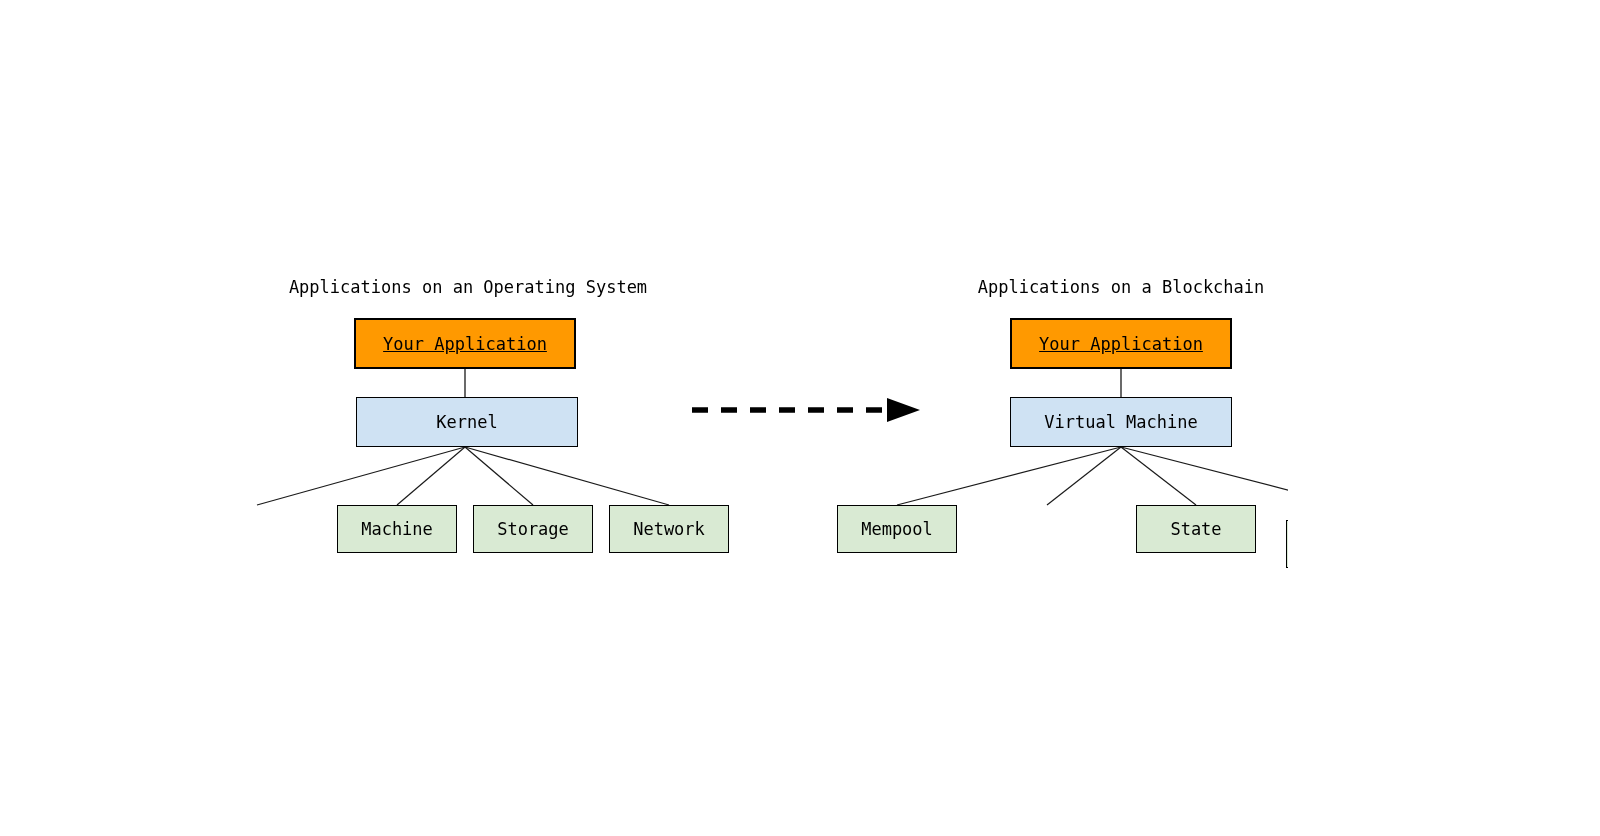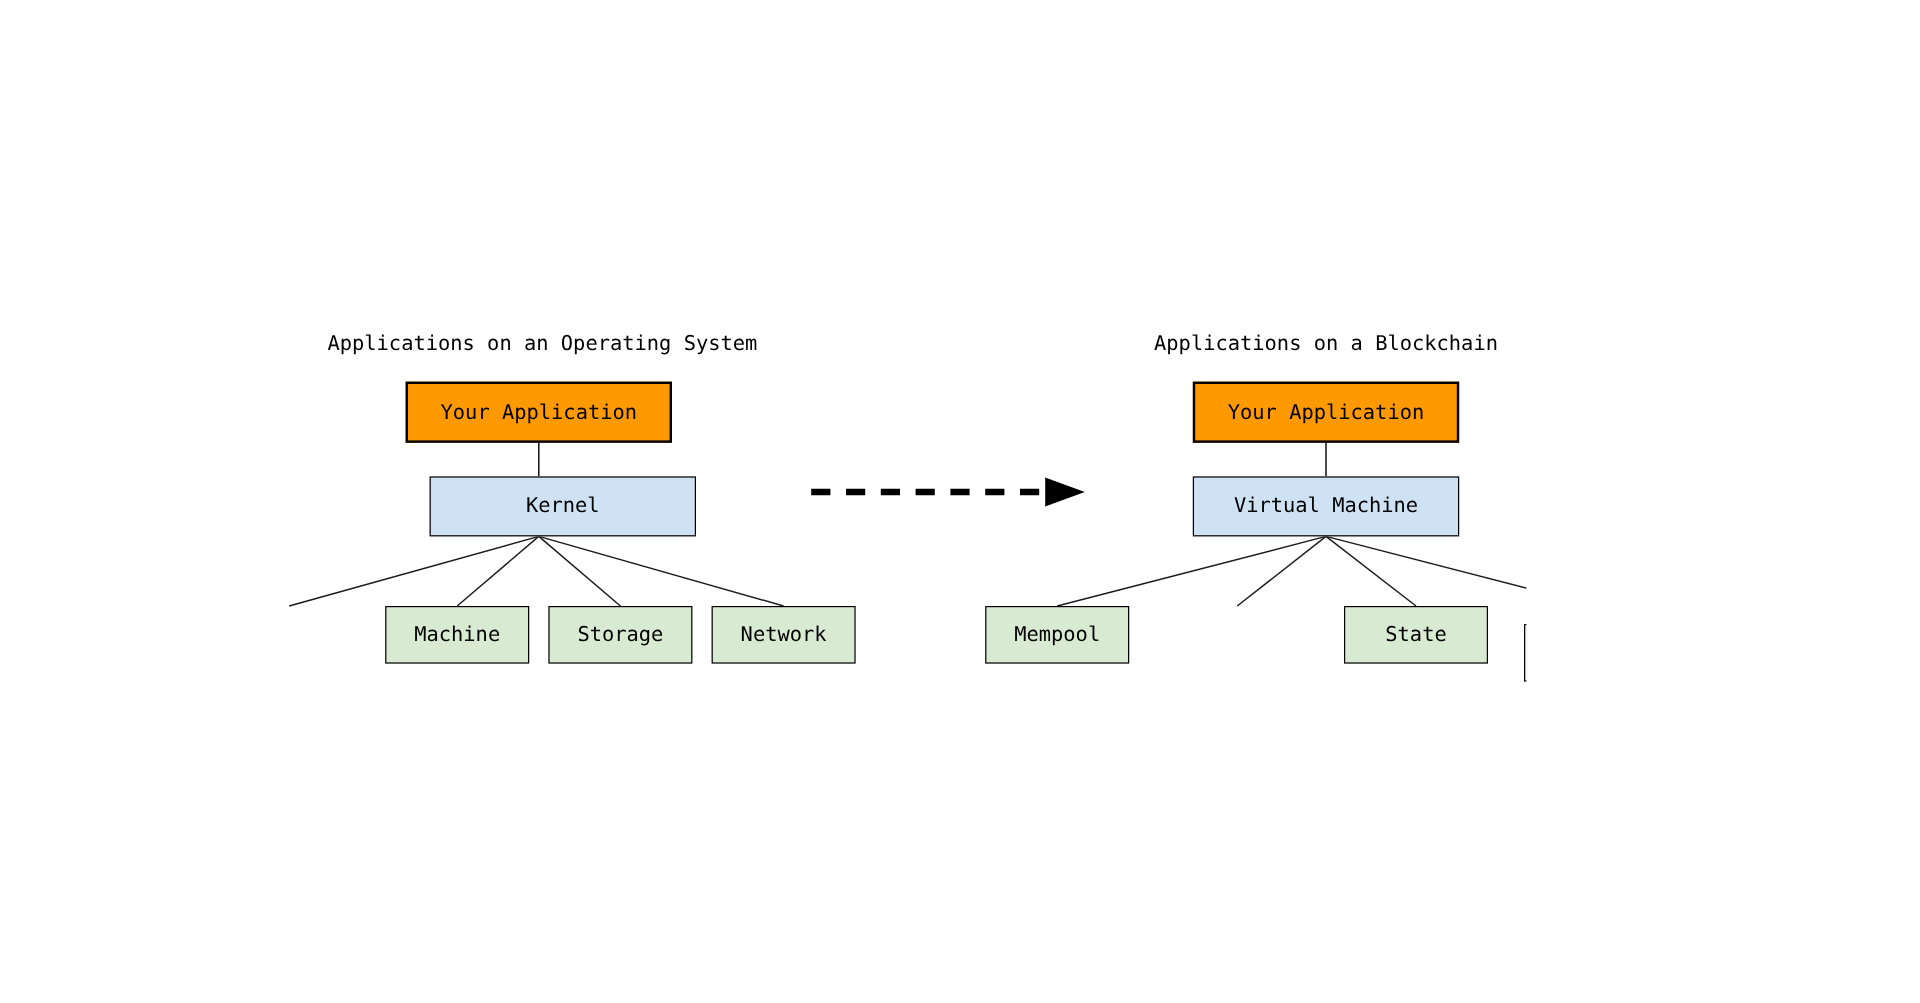--- a/index.html
+++ b/index.html
@@ -15,20 +15,21 @@
   * { margin: 0; padding: 0; }
   html, body { background: #ffffff; }
   .canvas {
     position: relative;
     width: 1272px;
     height: 836px;
     background: var(--background);
     font-family: "DejaVu Sans Mono", "Liberation Mono", monospace;
     color: var(--text);
     overflow: hidden;
+    margin-left: 16px;
   }
   .connector-layer {
     position: absolute;
     left: 0; top: 0;
     width: 1600px; height: 836px;
     pointer-events: none;
   }
   .tree-title {
     position: absolute;
     transform: translateX(-50%);
@@ -43,35 +44,36 @@
     align-items: center;
     justify-content: center;
     font-size: 17px;
     box-sizing: border-box;
     white-space: nowrap;
   }
   .box.app {
     width: 222px; height: 51px;
     background: var(--app-box);
     border: 2px solid var(--border);
+    text-decoration: underline;
   }
   .box.platform {
     width: 222px; height: 50px;
     background: var(--platform-box);
     border: 1.5px solid var(--border);
   }
   .box.leaf {
     width: 120px; height: 48px;
     background: var(--component-box);
     border: 1.5px solid var(--border);
   }
   
   .lt-title    { left: 452px; top: 277px; }
   .lt-app      { left: 338px; top: 318px; }
-  .lt-platform { left: 358px; top: 397px; }
+  .lt-platform { left: 340px; top: 397px; }
   .lt-leaf-0   { left: 181px; top: 505px; }
   .lt-leaf-1   { left: 321px; top: 505px; }
   .lt-leaf-2   { left: 457px; top: 505px; }
   .lt-leaf-3   { left: 593px; top: 505px; }
   
   .rt-title    { left: 1105px; top: 277px; }
   .rt-app      { left: 994px;  top: 318px; }
   .rt-platform { left: 994px;  top: 397px; }
   .rt-leaf-0   { left: 821px;  top: 505px; }
   .rt-leaf-1   { left: 971px;  top: 505px; }

